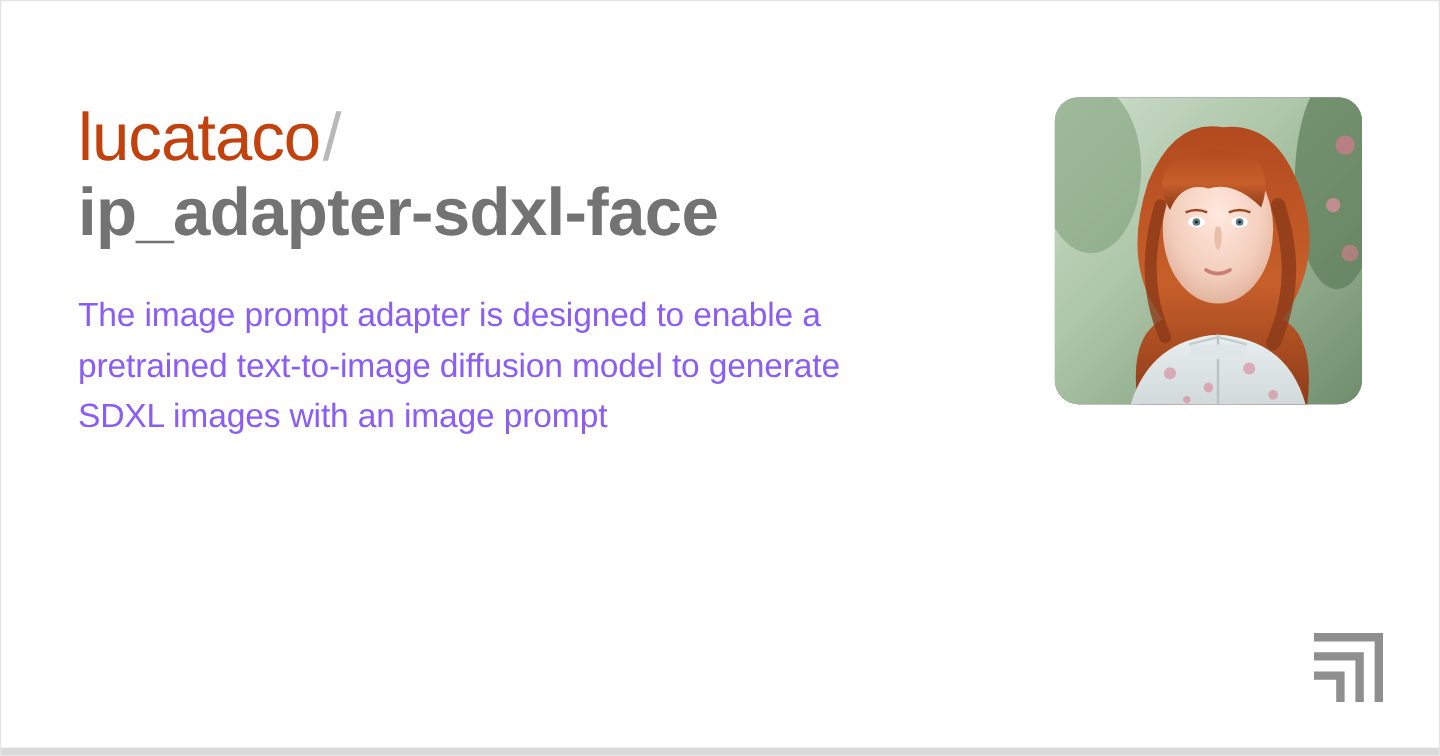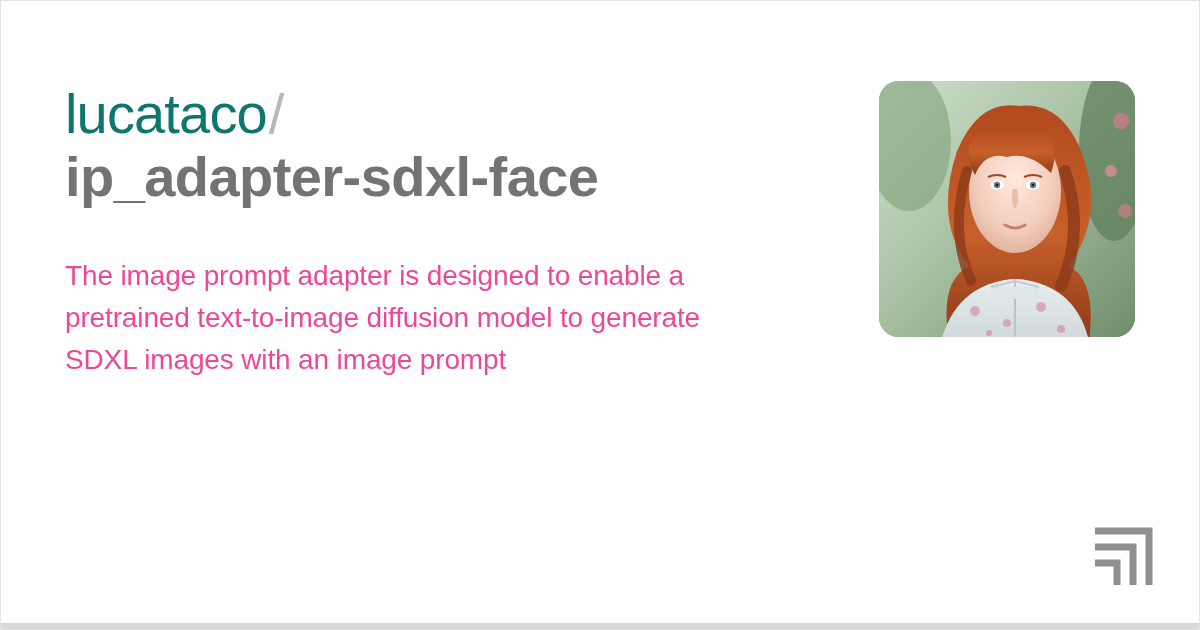--- a/index.html
+++ b/index.html
@@ -33,39 +33,39 @@
       max-width: 760px;
     }
     .title-block {
       font-size: 56px;
       line-height: 1.12;
       letter-spacing: -0.015em;
       font-weight: 400;
       margin-top: 10px;
     }
     .owner {
-      color: #0f766e;
+      color: #c2410c;
       font-weight: 400;
     }
     .slash {
       color: #b8b8b8;
       font-weight: 300;
       padding: 0 2px;
     }
     .model-name {
       display: inline-block;
       color: #737373;
       font-weight: 700;
       letter-spacing: -0.01em;
     }
     .description {
-      margin-top: 47px;
+      margin-top: 34px;
       font-size: 28px;
       line-height: 1.5;
-      color: #ec4899;
+      color: #8b5cf6;
       font-weight: 400;
       letter-spacing: -0.005em;
       max-width: 680px;
     }
     .preview {
       width: 256px;
       height: 256px;
       flex: 0 0 256px;
       border-radius: 20px;
       background: #888;

